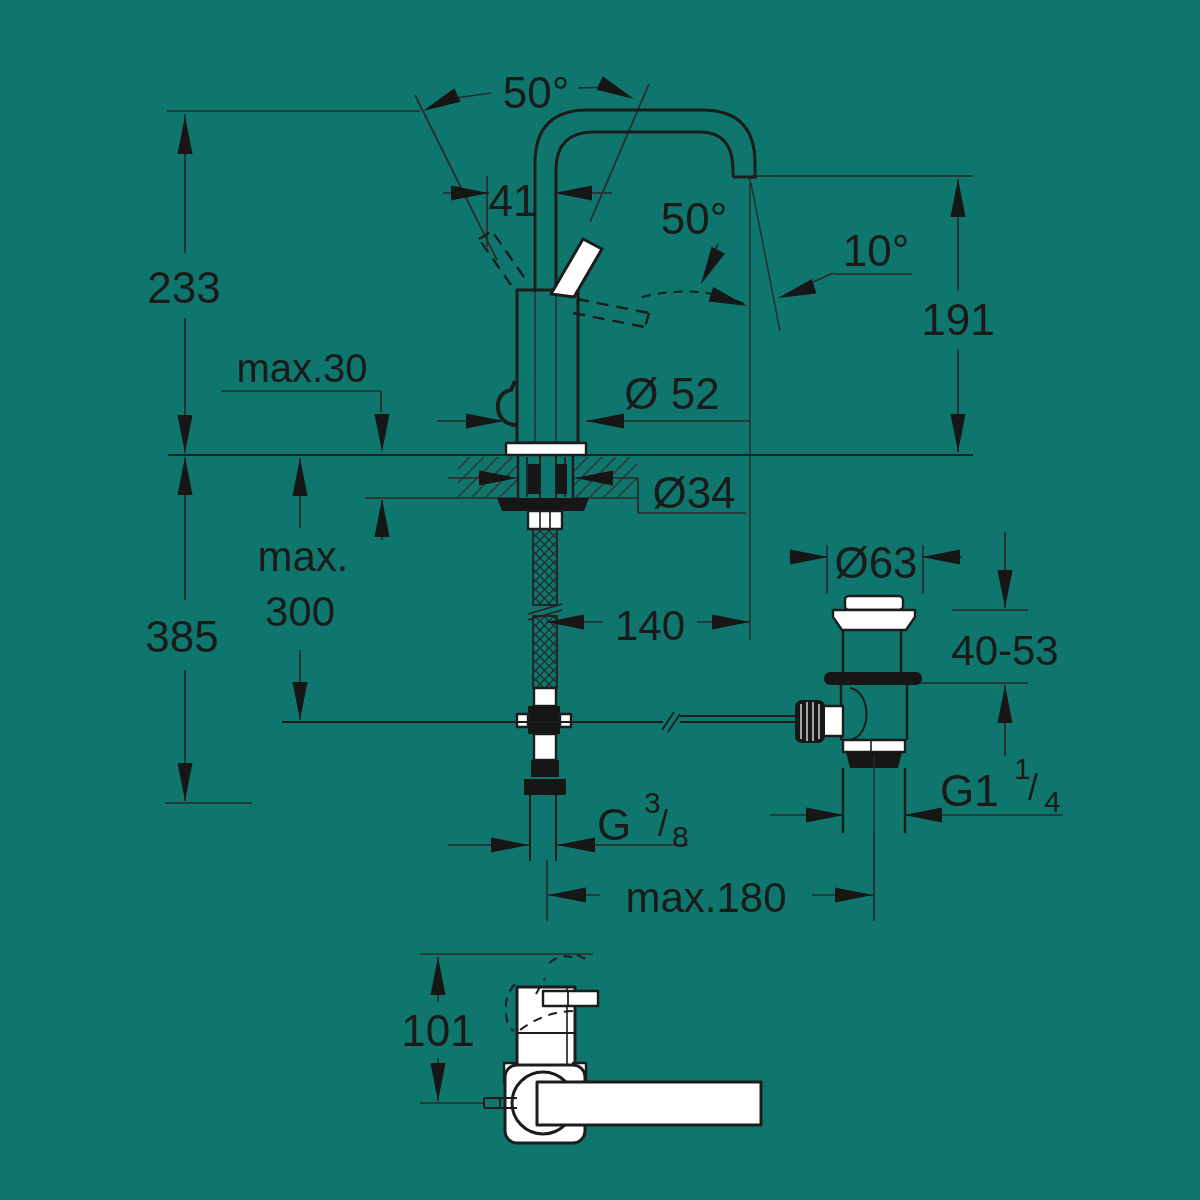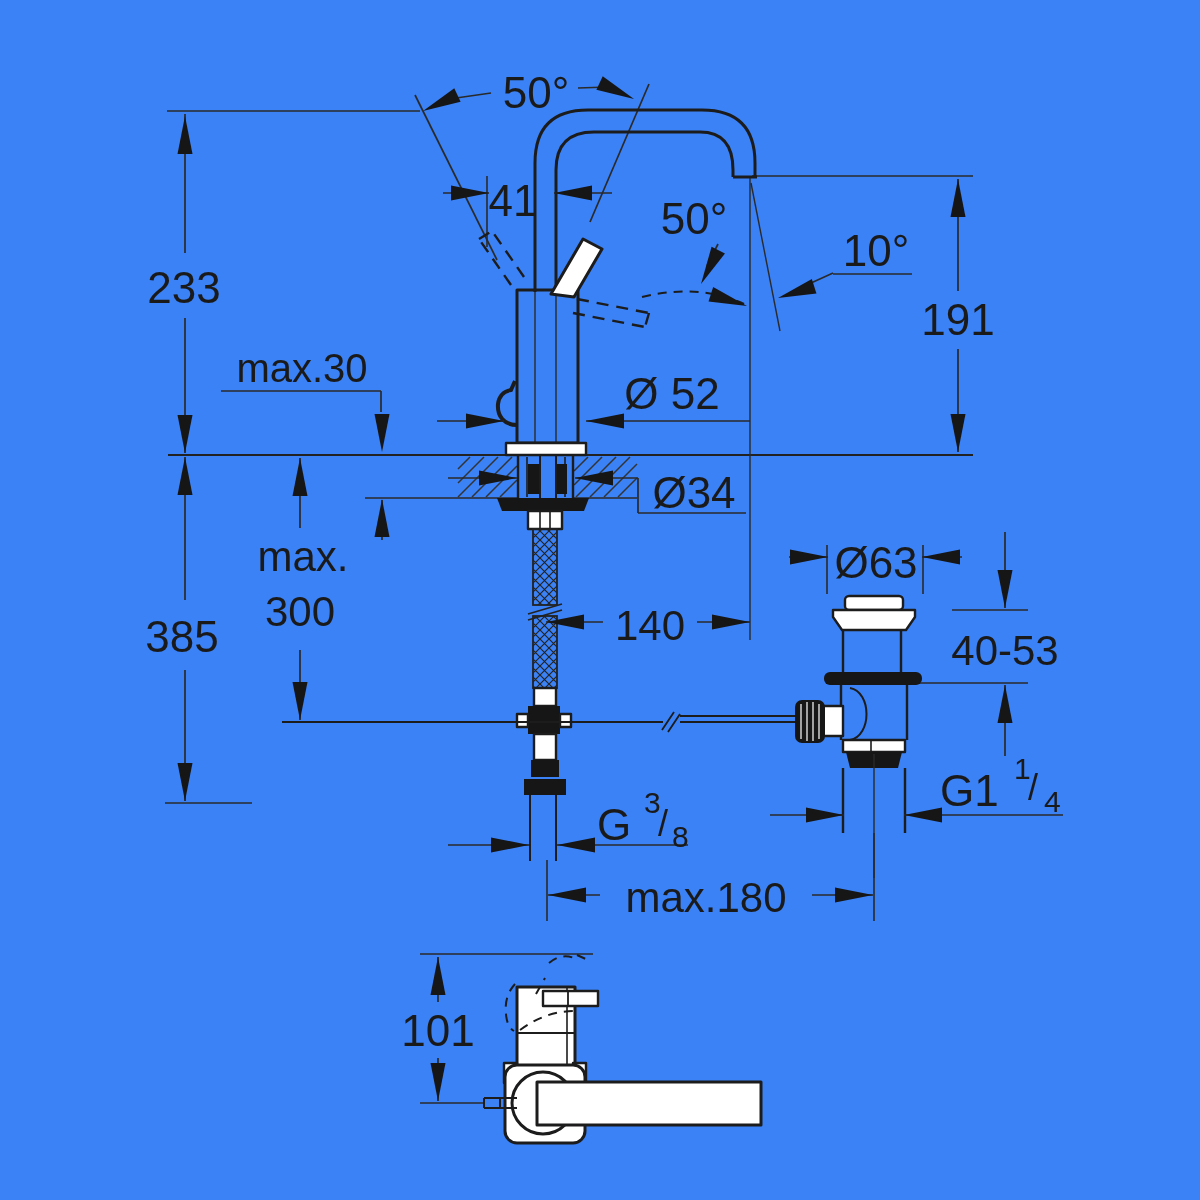--- a/index.html
+++ b/index.html
@@ -1,17 +1,17 @@
 <!DOCTYPE html>
 <html><head>
 <meta charset="utf-8">
 <style>
   html,body { margin:0; padding:0; background:#ffffff; }
   .page {
-    width:1200px; height:1200px; position:relative; background:#3b82f6;
+    width:1200px; height:1200px; position:relative; background:#0f766e;
     outline:1px solid #e9e9e9; overflow:hidden;
     font-family:"Liberation Sans", sans-serif;
   }
   svg text {
     font-family:"Liberation Sans", sans-serif;
     fill:#1a1a1a;
   }
   .dim   { font-size:44px; }
   .dim-m { font-size:42px; }
   .dim-s { font-size:40px; }

